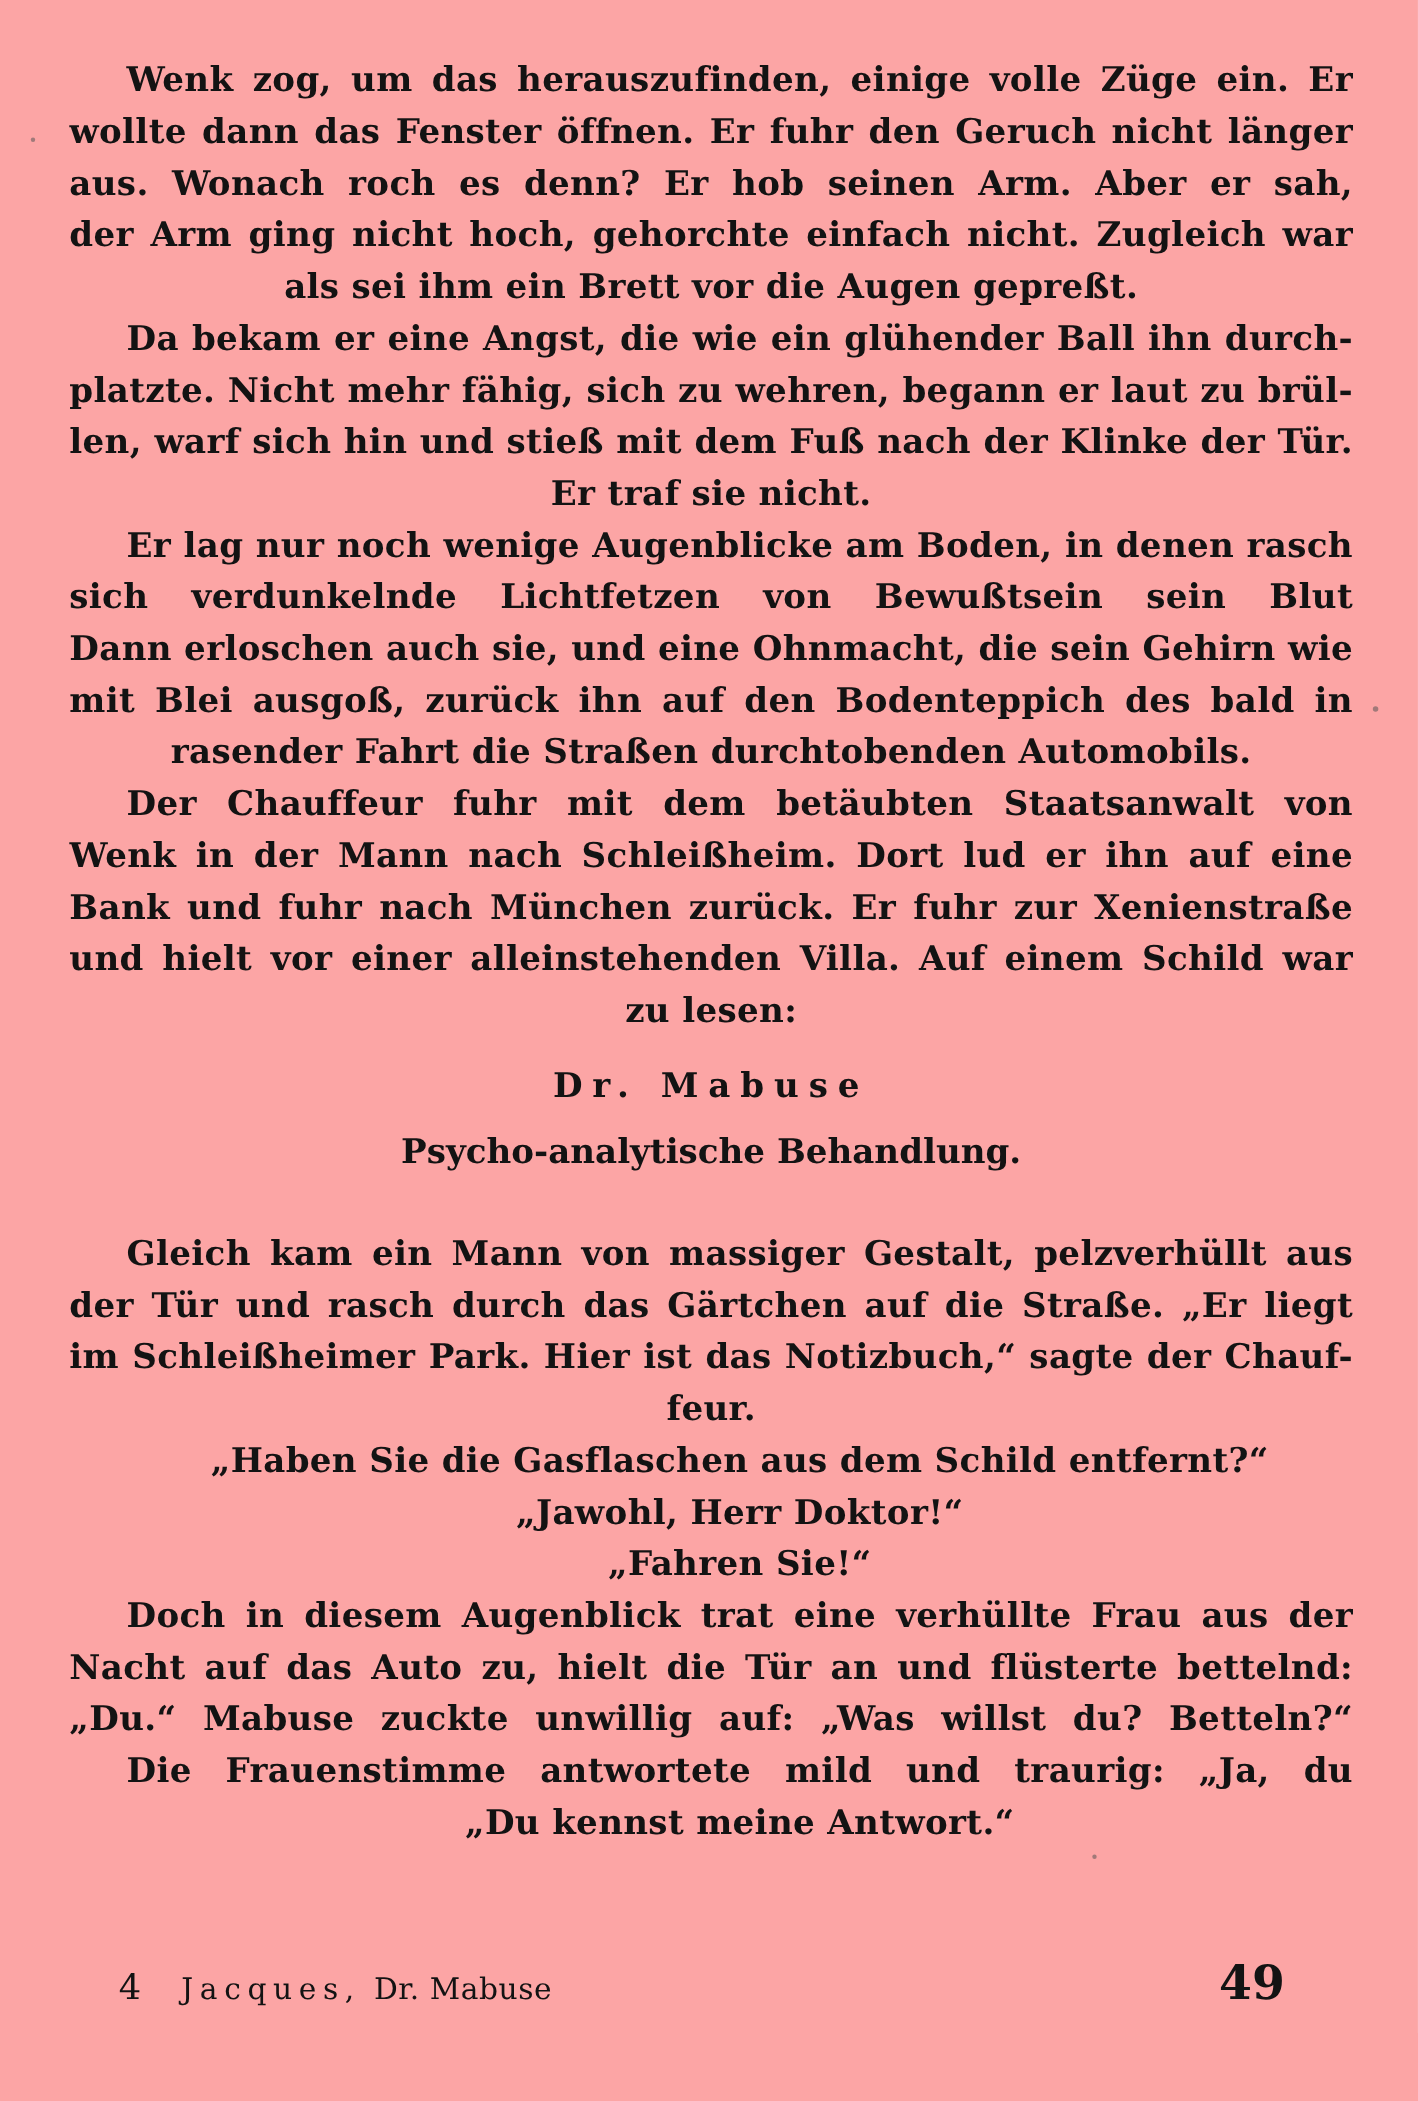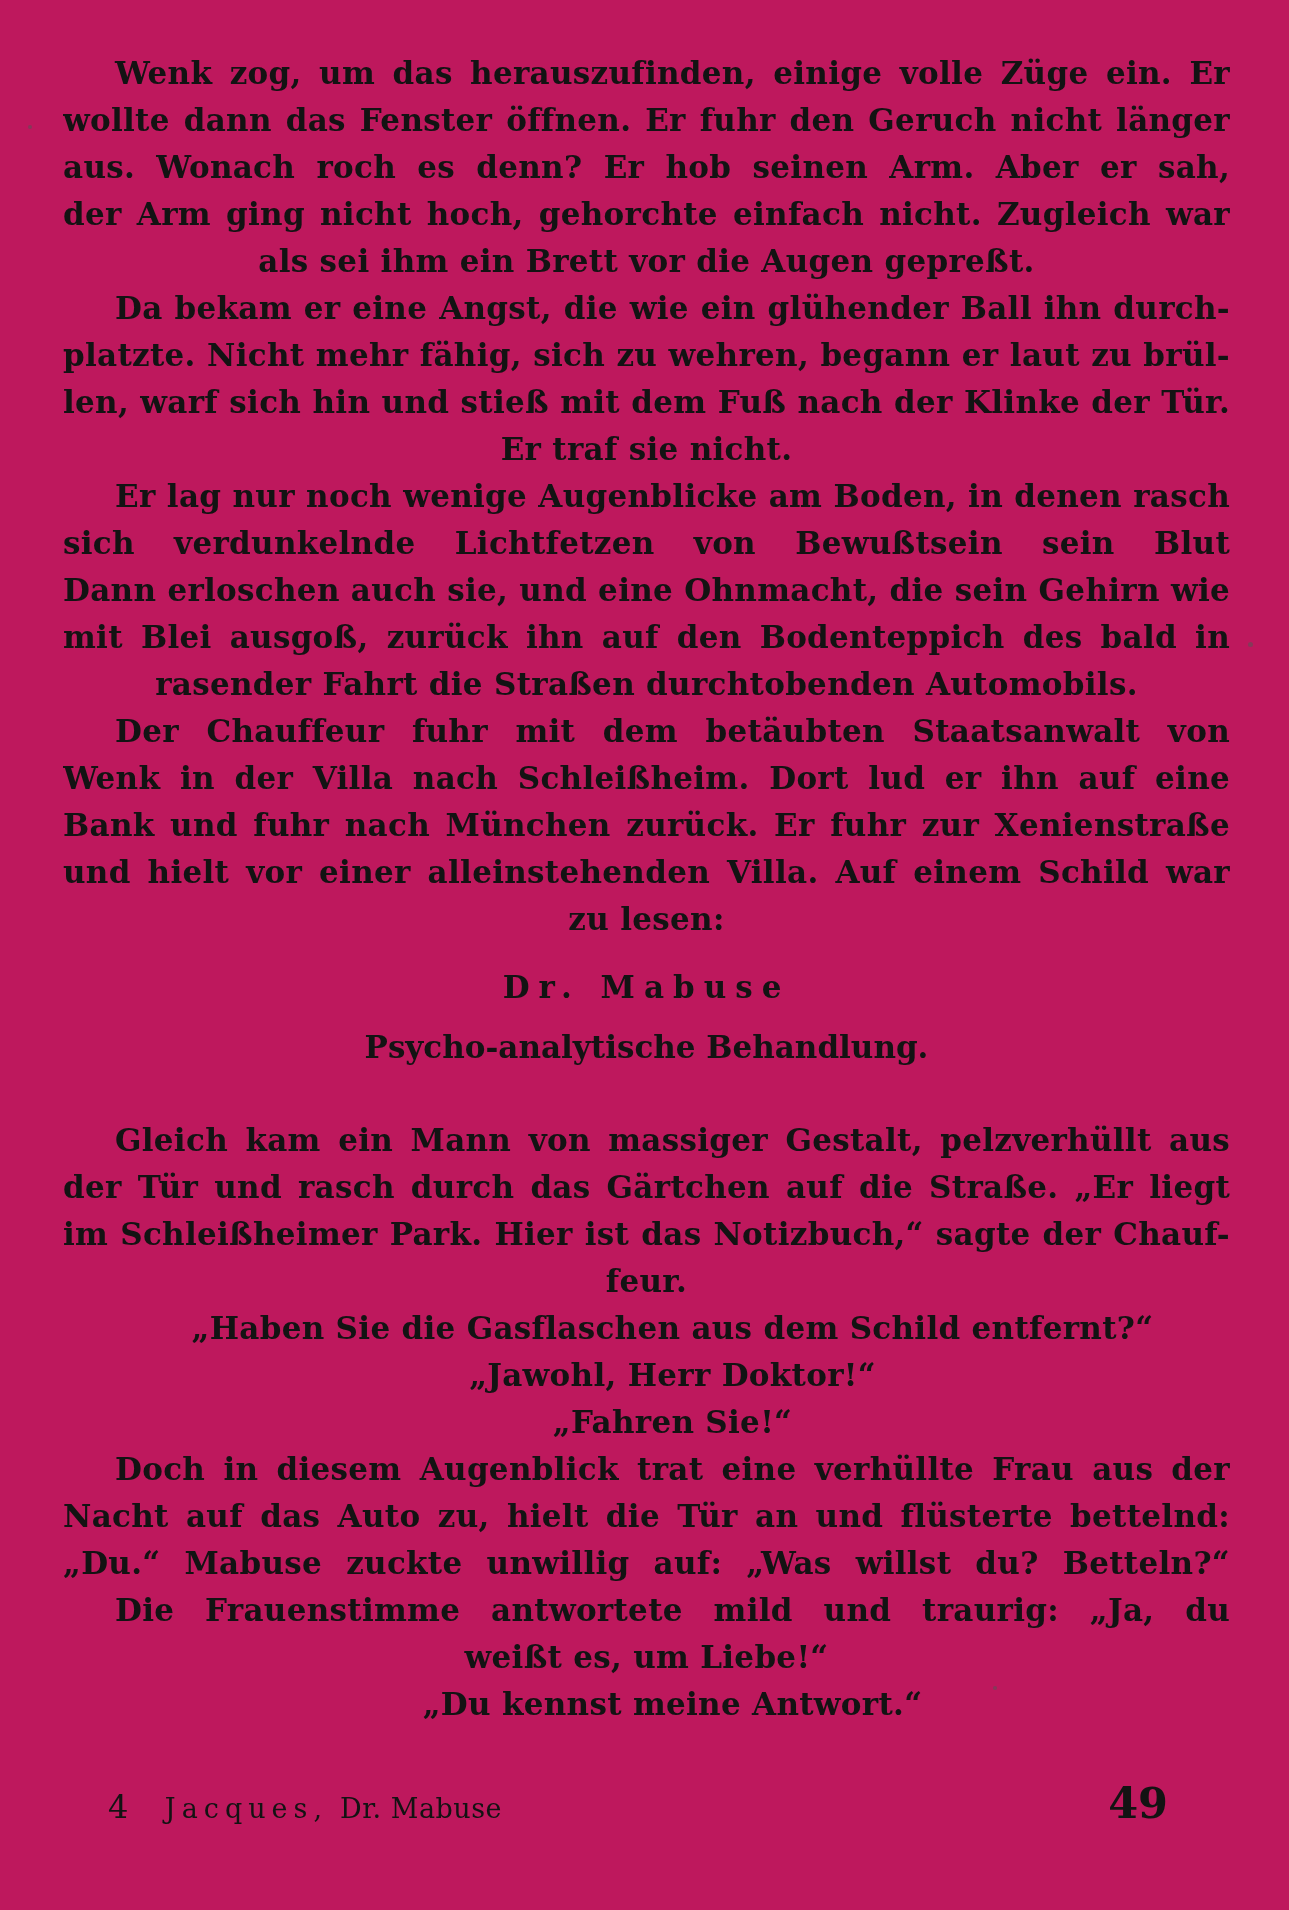--- a/index.html
+++ b/index.html
@@ -6,21 +6,21 @@
   html, body {
     margin: 0;
     padding: 0;
     background: #e8e8e6;
   }
   .page {
     position: relative;
     width: 1289px;
     height: 1910px;
     margin: 0 auto;
-    background: #be185d;
+    background: #fca5a5;
     color: #131313;
     font-family: "DejaVu Serif", "Liberation Serif", serif;
     overflow: hidden;
   }
   .text-block {
     position: absolute;
     left: 63px;
     top: 50px;
     width: 1167px;
   }
@@ -123,21 +123,21 @@
     <section class="para">
       <div class="line j ind">Er lag nur noch wenige Augenblicke am Boden, in denen rasch</div>
       <div class="line j">sich verdunkelnde Lichtfetzen von Bewußtsein sein Blut durchflogen.</div>
       <div class="line j">Dann erloschen auch sie, und eine Ohnmacht, die sein Gehirn wie</div>
       <div class="line j">mit Blei ausgoß, zurück ihn auf den Bodenteppich des bald in</div>
       <div class="line">rasender Fahrt die Straßen durchtobenden Automobils.</div>
     </section>
 
     <section class="para">
       <div class="line j ind">Der Chauffeur fuhr mit dem betäubten Staatsanwalt von</div>
-      <div class="line j">Wenk in der Villa nach Schleißheim. Dort lud er ihn auf eine</div>
+      <div class="line j">Wenk in der Mann nach Schleißheim. Dort lud er ihn auf eine</div>
       <div class="line j">Bank und fuhr nach München zurück. Er fuhr zur Xenienstraße</div>
       <div class="line j">und hielt vor einer alleinstehenden Villa. Auf einem Schild war</div>
       <div class="line">zu lesen:</div>
     </section>
 
     <section class="heading-block">
       <div class="hline sperr">Dr. Mabuse</div>
       <div class="hline">Psycho-analytische Behandlung.</div>
     </section>
 
@@ -159,21 +159,20 @@
     </section>
 
     <section class="para">
       <div class="line j ind">Doch in diesem Augenblick trat eine verhüllte Frau aus der</div>
       <div class="line j">Nacht auf das Auto zu, hielt die Tür an und flüsterte bettelnd:</div>
       <div class="line j">„Du.“ Mabuse zuckte unwillig auf: „Was willst du? Betteln?“</div>
     </section>
 
     <section class="para">
       <div class="line j ind">Die Frauenstimme antwortete mild und traurig: „Ja, du</div>
-      <div class="line">weißt es, um Liebe!“</div>
     </section>
 
     <section class="para">
       <div class="line ind">„Du kennst meine Antwort.“</div>
     </section>
 
   </main>
 
   <footer class="footer">
     <div class="footer-left">

